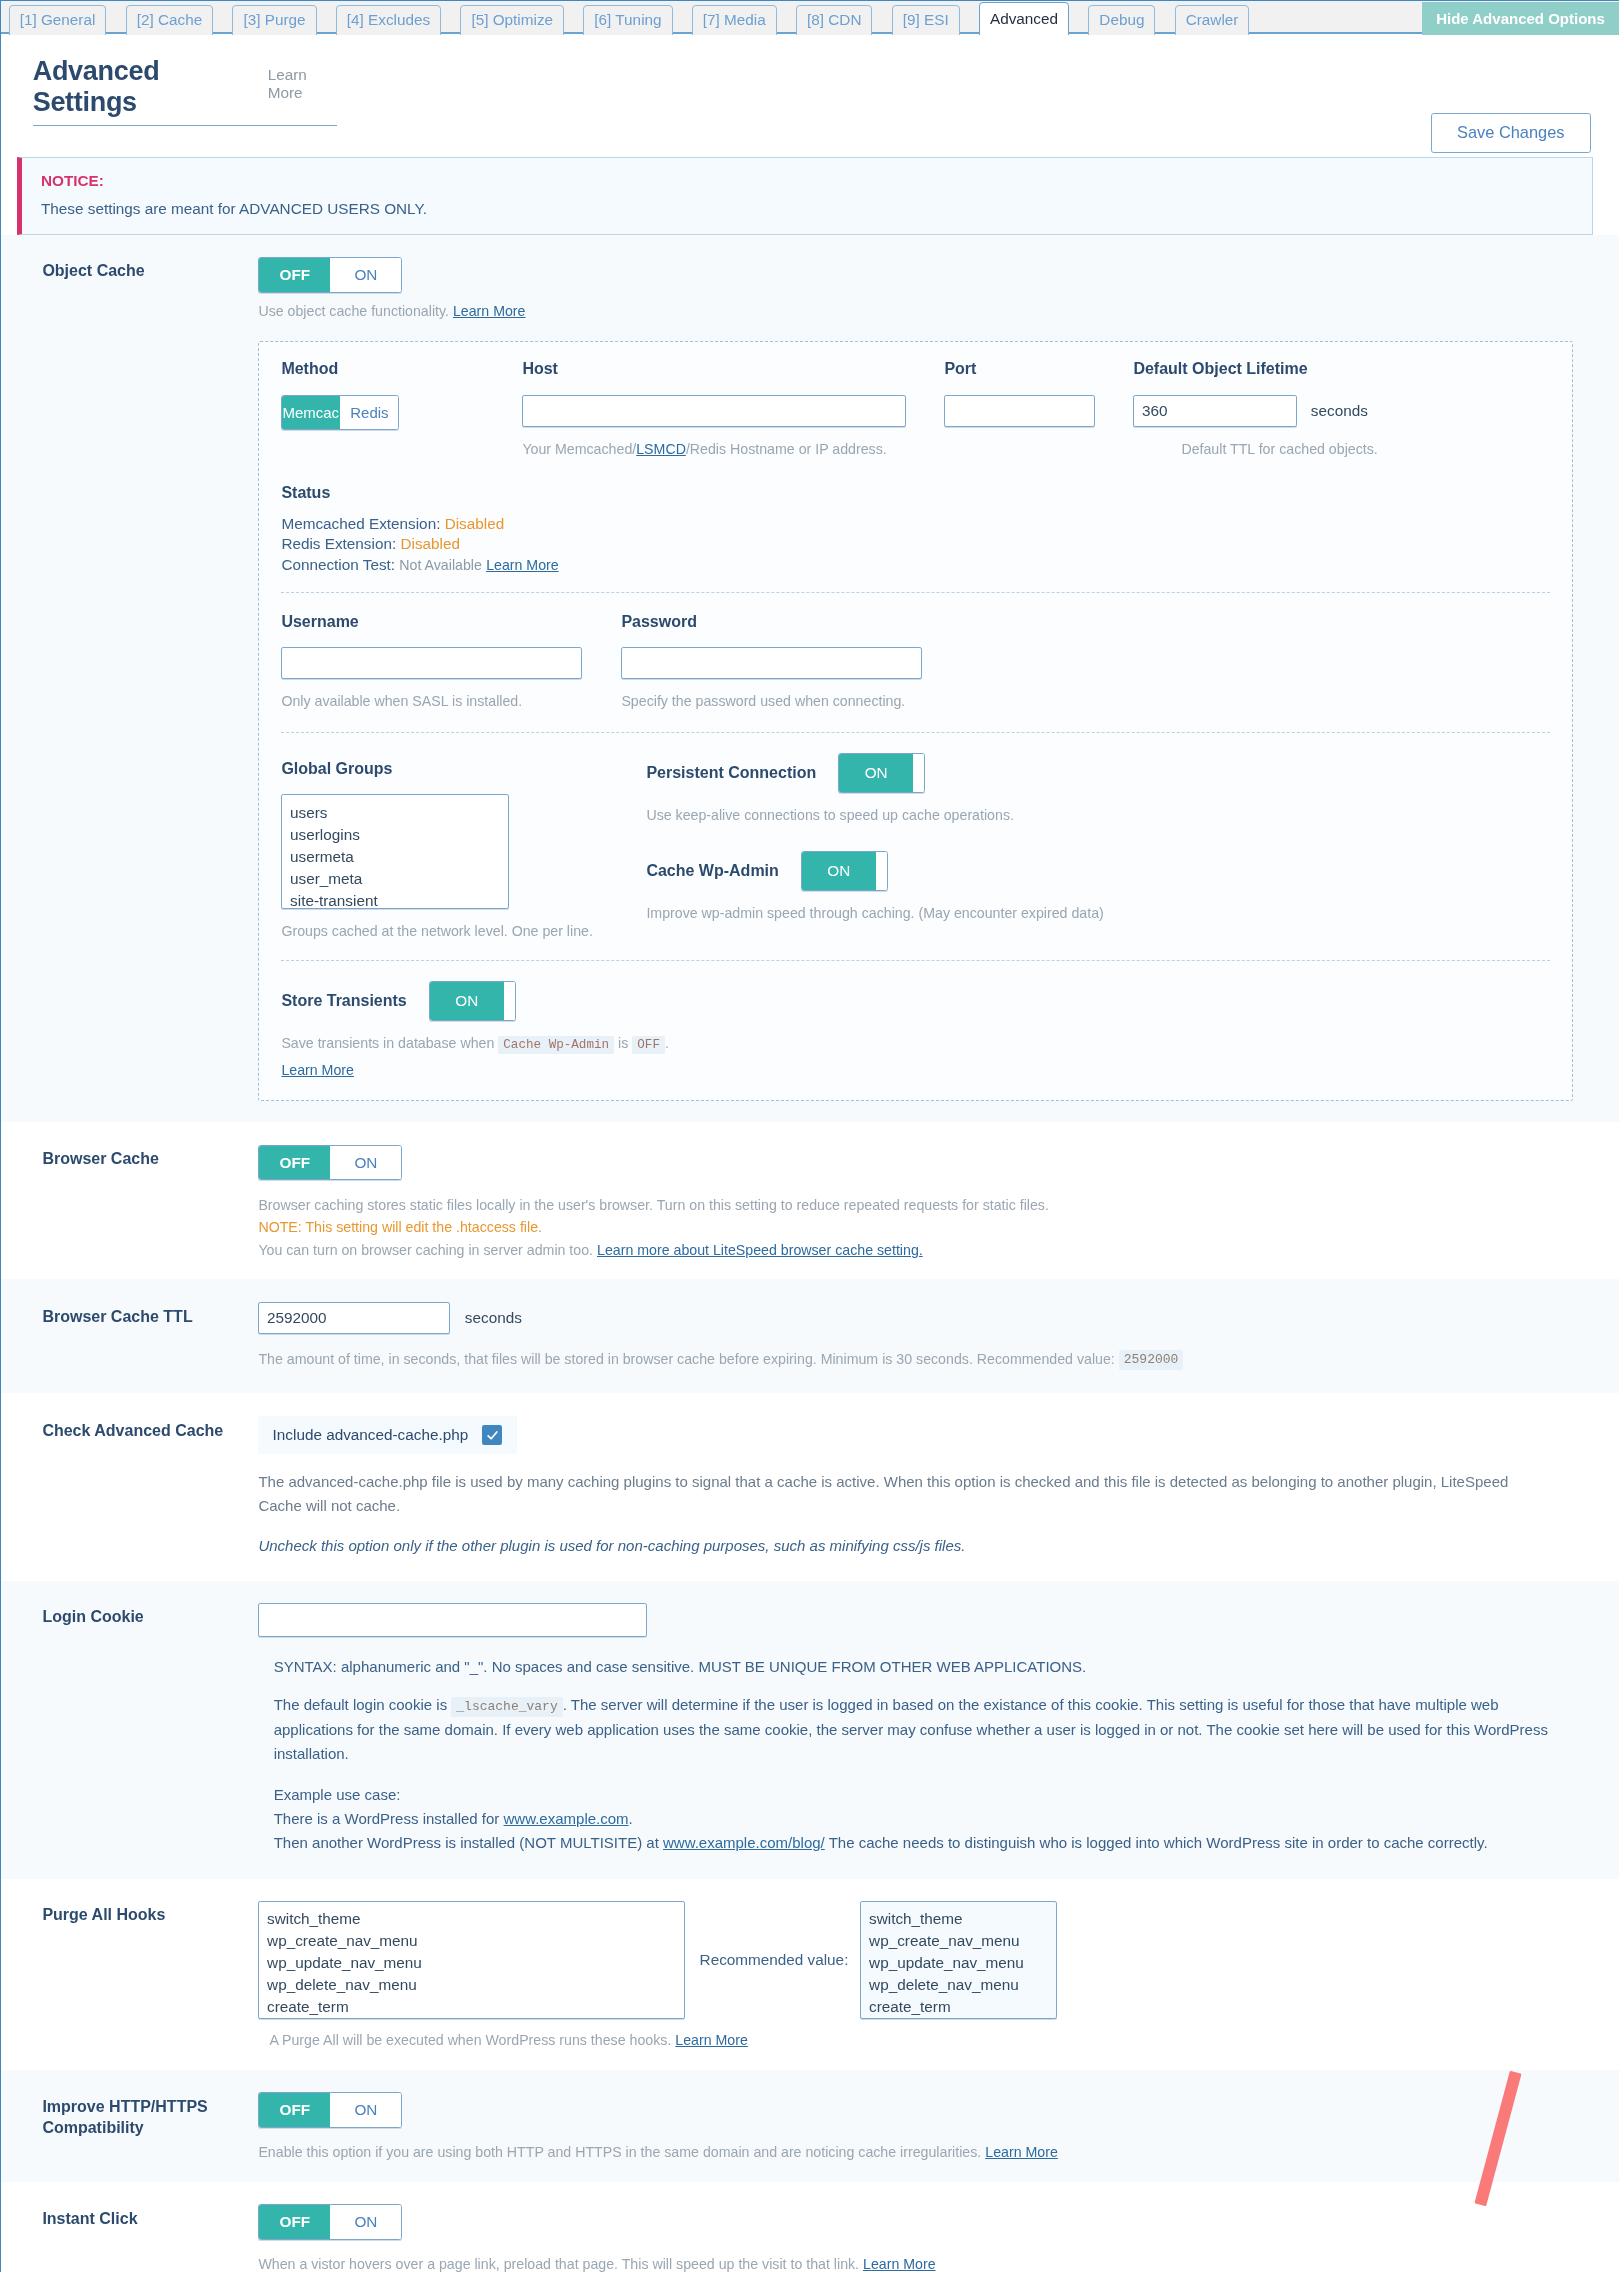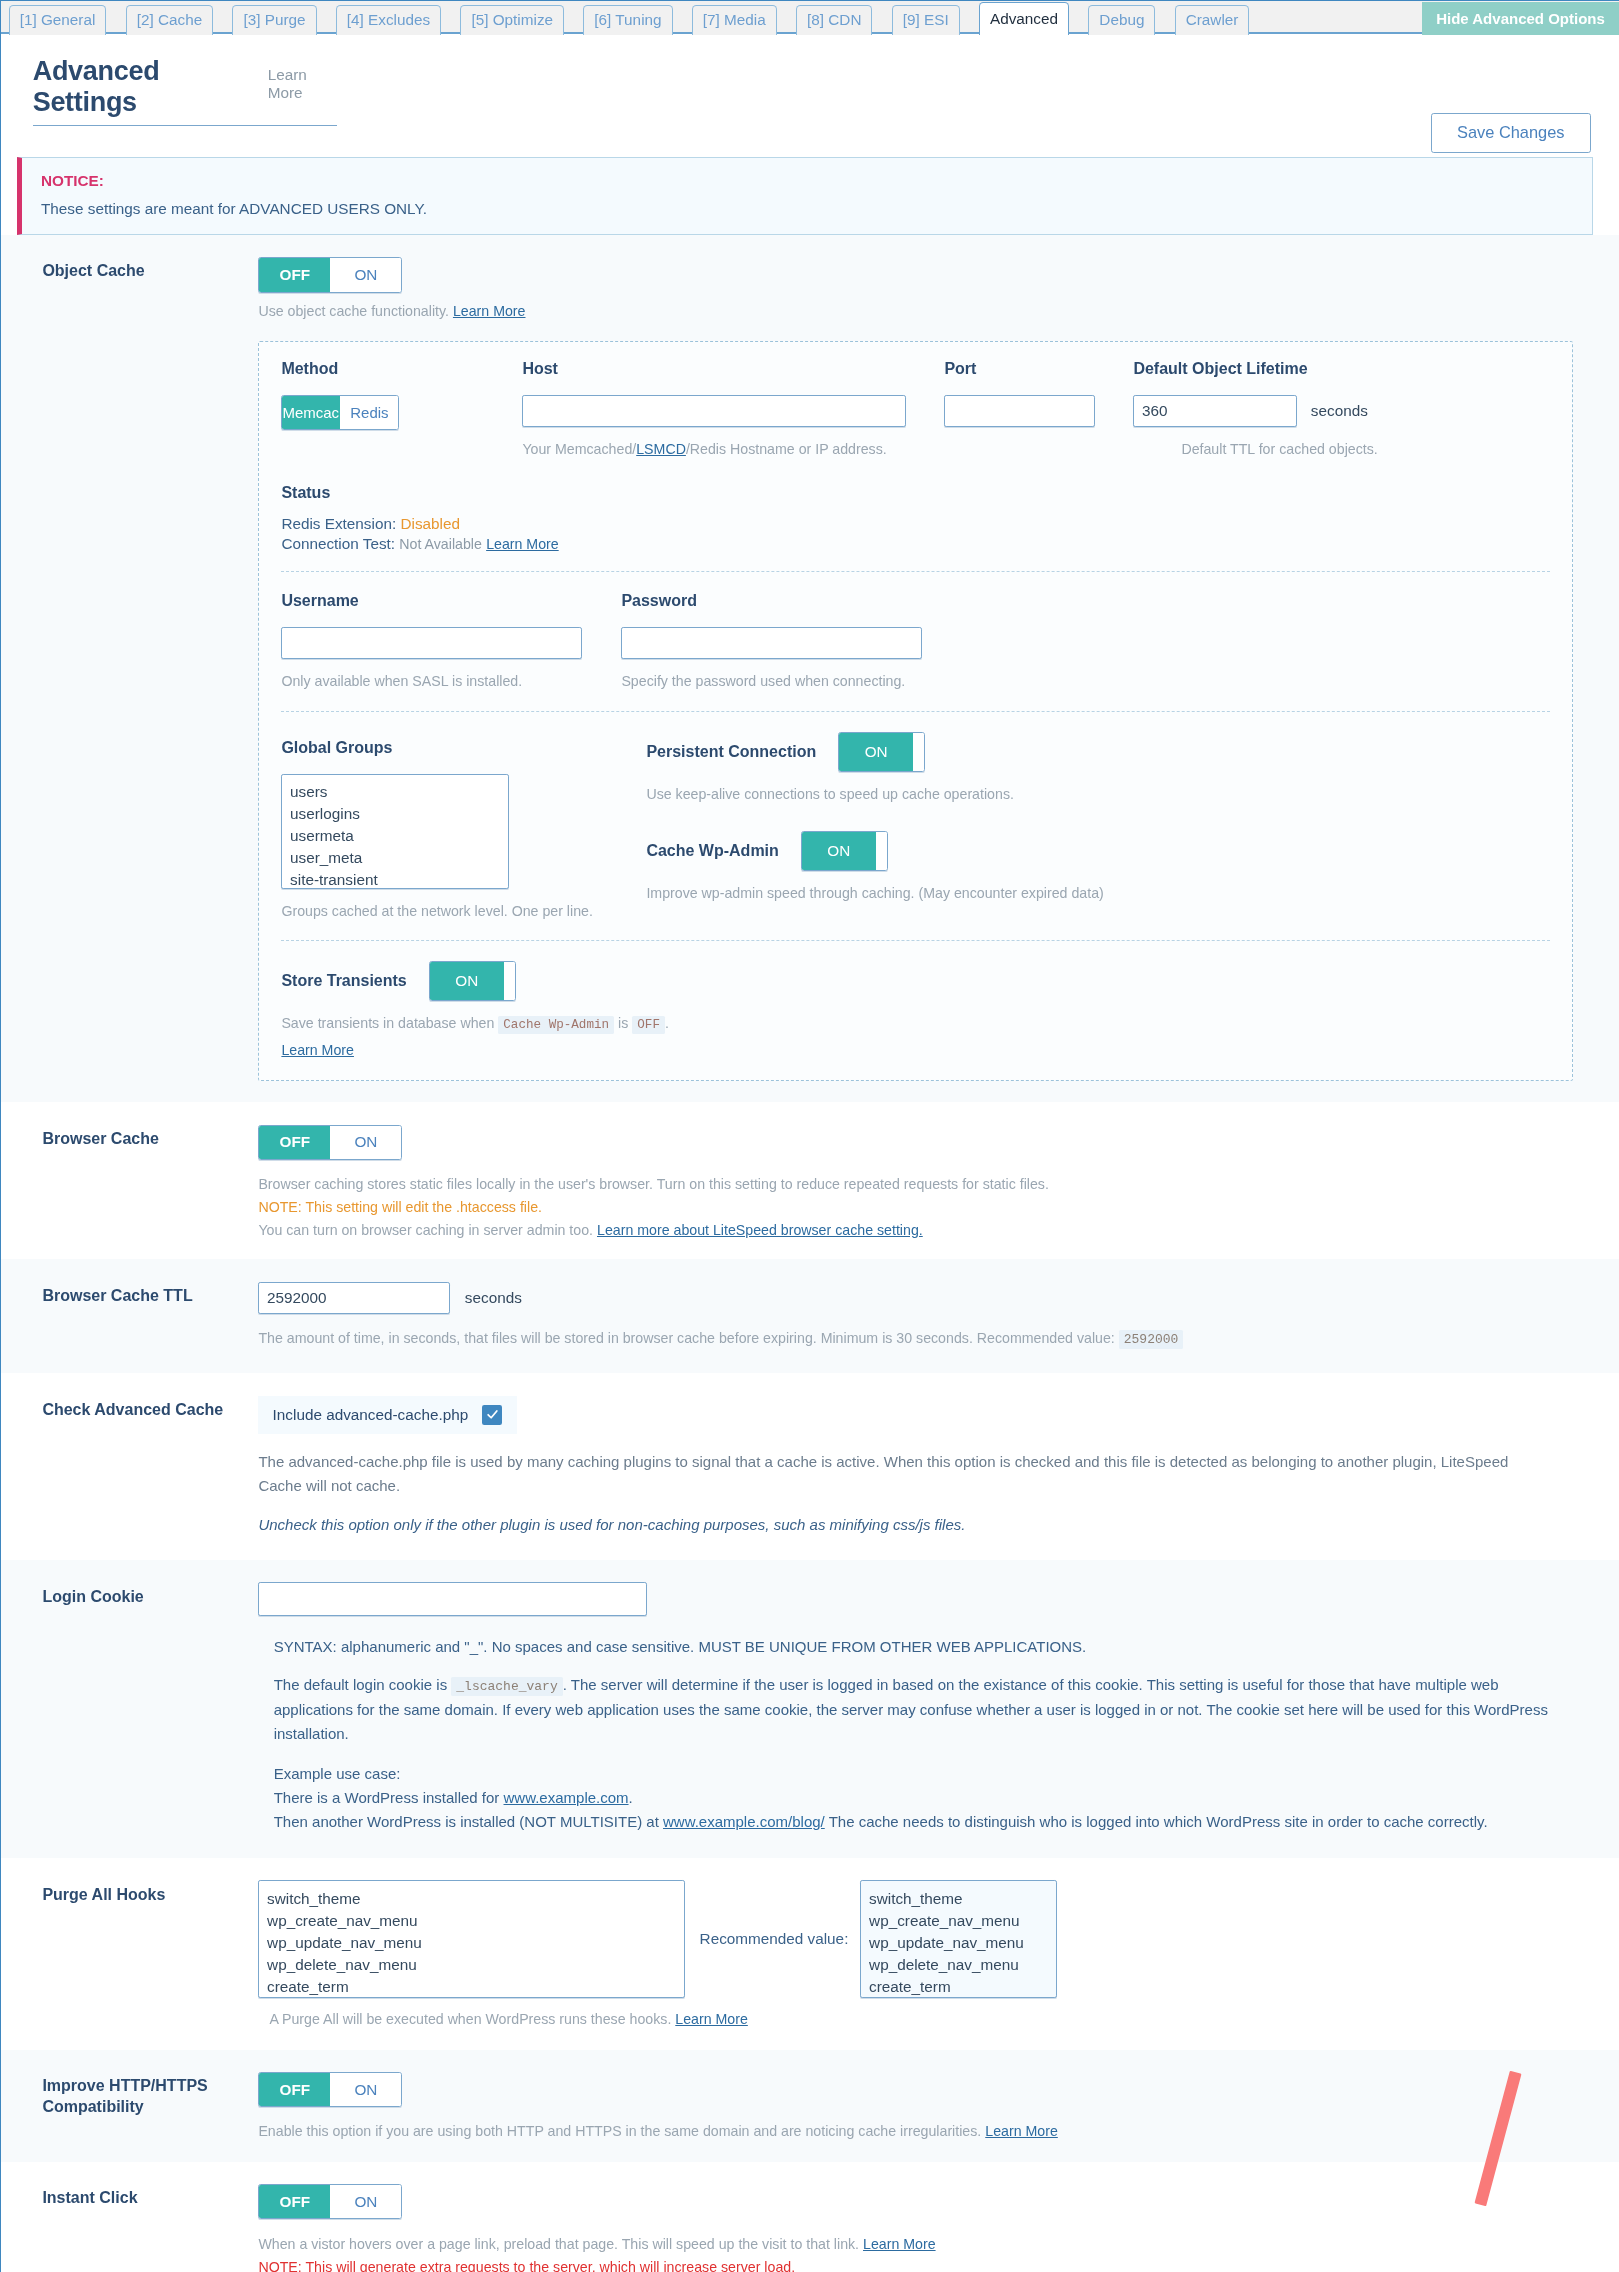--- a/index.html
+++ b/index.html
@@ -391,20 +391,24 @@
             <div class="fld-label">Default Object Lifetime</div>
             <input class="txt" style="width: 164px;" type="text" value="360">
             <span style="font-size:15.3px;color:#34495e;margin-left:11px;">seconds</span>
             <div class="tip" style="margin-top:12px;margin-left:48px;">Default TTL for cached objects.</div>
           </div>
         </div>
 
         <div style="margin-top:25px;">
           <div class="status-h">Status</div>
           <div class="status-line">
+            <span>Memcached Extension:</span>
+            <span class="val-dis">Disabled</span>
+          </div>
+          <div class="status-line">
             <span>Redis Extension:</span>
             <span class="val-dis">Disabled</span>
           </div>
           <div class="status-line">
             <span>Connection Test:</span>
             <span class="val-na">Not Available</span>
             <a class="lm" style="font-size:14.2px;" href="#">Learn More</a>
           </div>
         </div>
 

